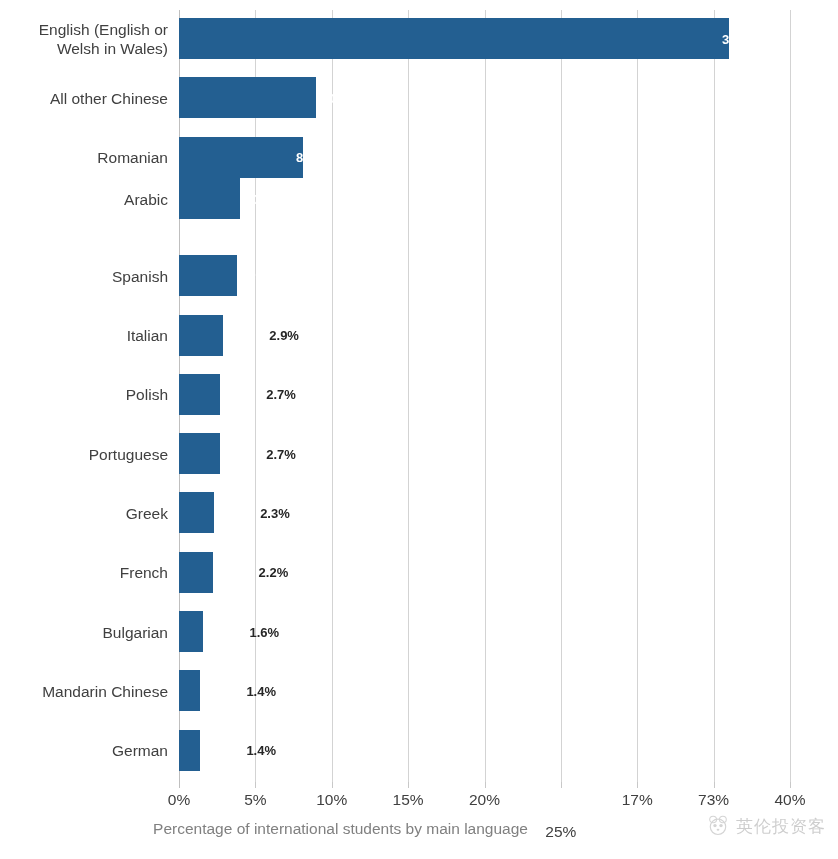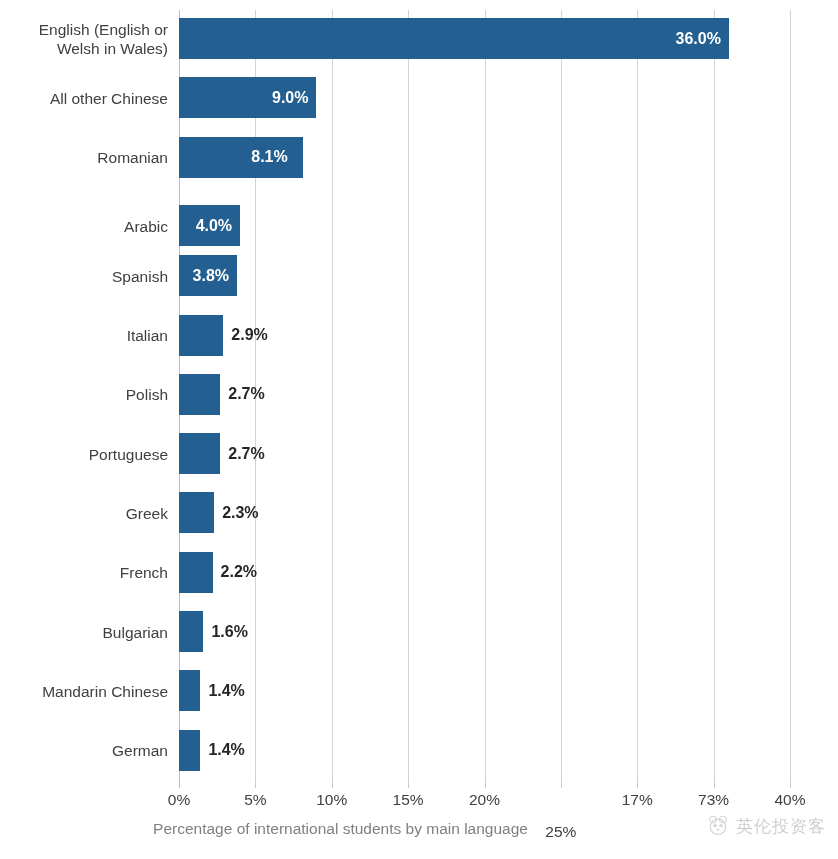--- a/index.html
+++ b/index.html
@@ -76,23 +76,24 @@
     left: 179px;
     top: 0;
     height: 41px;
     background: #235f91;
   }
 
   .val-label {
     position: absolute;
     top: 50%;
     transform: translateY(-50%);
-    font-size: 16px;
+    font-size: 13px;
     font-weight: bold;
     white-space: nowrap;
+    padding-left: 38px;
   }
   .val-label.inside {
     color: #ffffff;
     text-align: right;
   }
   .val-label.outside {
     color: #262626;
   }
 
   
@@ -183,21 +184,21 @@
       <div class="bar-row" style="top: 67.3px;">
         <div class="cat-label">All other Chinese</div>
         <div class="bar" style="width: 137.475px; background: rgb(35, 95, 145);"></div>
         <div class="val-label inside" style="left: 179px; width: 129.475px;">9.0%</div>
       </div>
       <div class="bar-row" style="top: 126.6px;">
         <div class="cat-label">Romanian</div>
         <div class="bar" style="width: 123.727px; background: rgb(35, 95, 145);"></div>
         <div class="val-label inside" style="left: 172px; width: 115.727px;">8.1%</div>
       </div>
-      <div class="bar-row" style="top: 195px;">
+      <div class="bar-row" style="top: 168px;">
         <div class="cat-label">Arabic</div>
         <div class="bar" style="width: 61.1px; background: rgb(35, 95, 145);"></div>
         <div class="val-label inside" style="left: 179px; width: 53.1px;">4.0%</div>
       </div>
       <div class="bar-row" style="top: 245.2px;">
         <div class="cat-label">Spanish</div>
         <div class="bar" style="width: 58.045px; background: rgb(35, 95, 145);"></div>
         <div class="val-label inside" style="left: 179px; width: 50.045px;">3.8%</div>
       </div>
       <div class="bar-row" style="top: 304.5px;">

